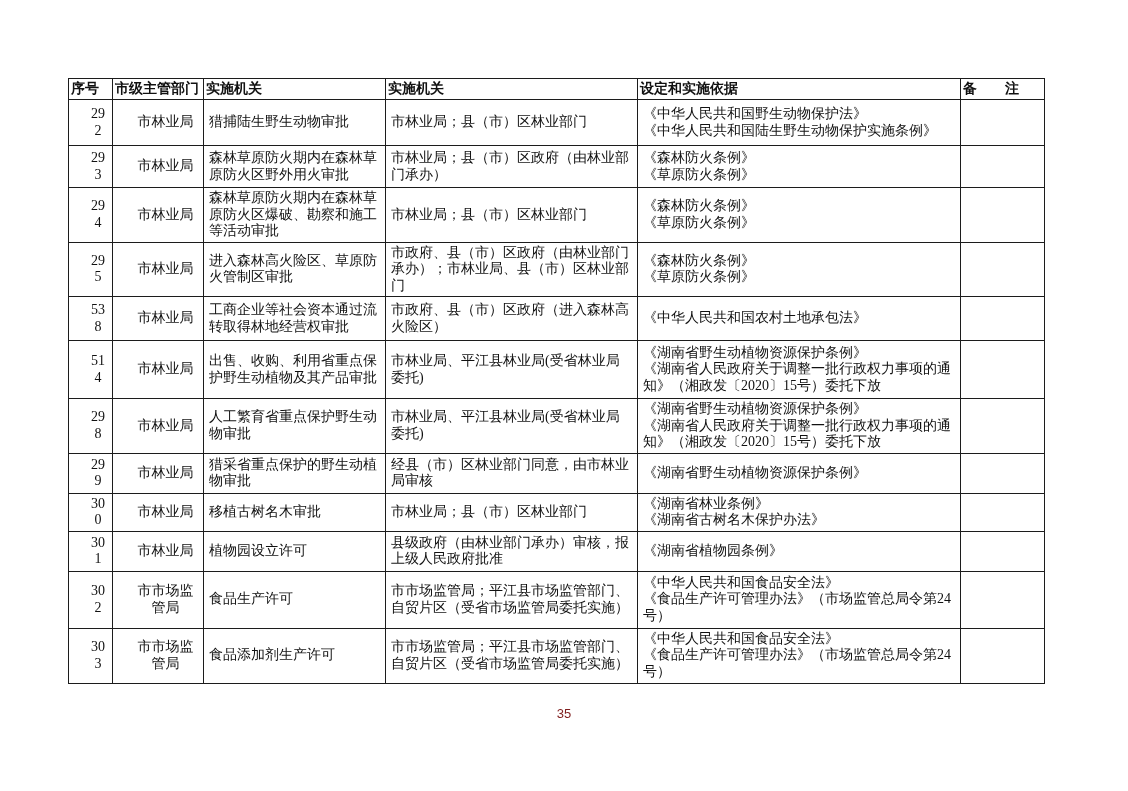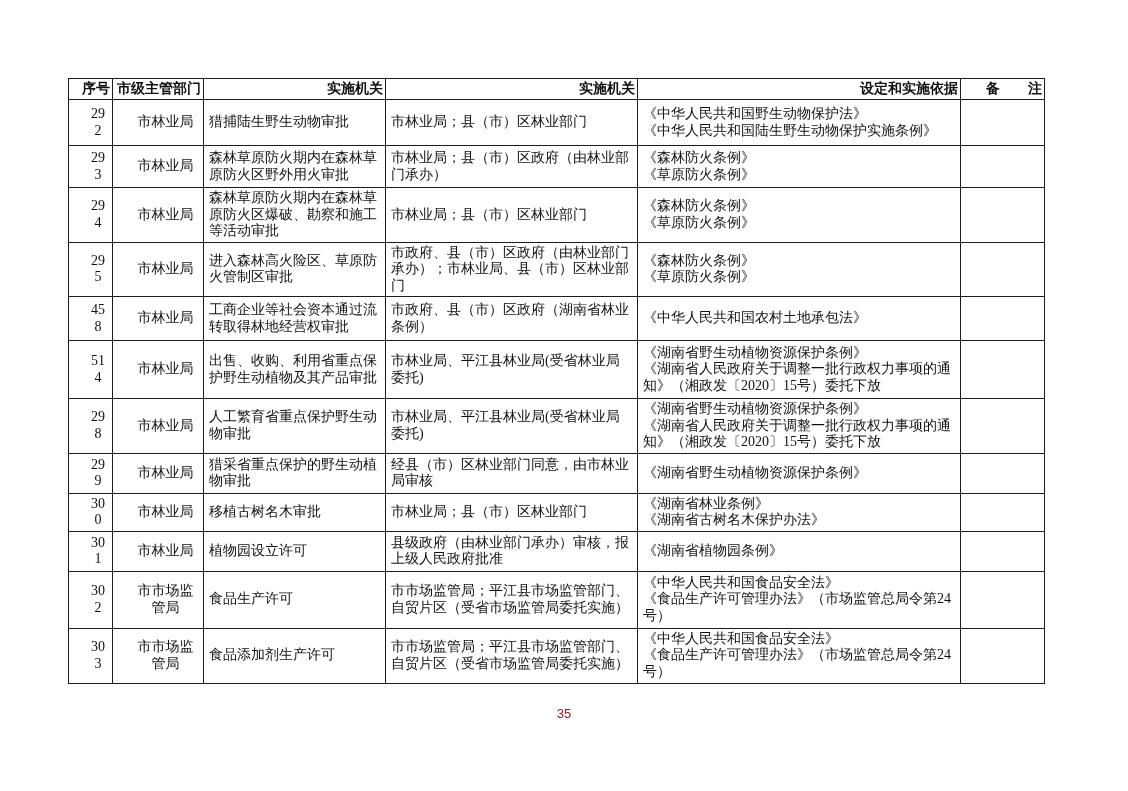--- a/index.html
+++ b/index.html
@@ -29,21 +29,21 @@
     border: 1px solid #1c1c1c;
     font-size: 14px;
     line-height: 1.18;
     padding: 2px 5px;
     vertical-align: middle;
     word-break: break-all;
     overflow: hidden;
   }
   .approval-table th {
     font-weight: bold;
-    text-align: right;
+    text-align: left;
     padding: 1px 2px;
     height: 18px;
   }
   td.cell-center { text-align: center; padding-left: 20px; }
   td.cell-left { text-align: left; }
   td.cell-pre { white-space: pre-line; font-family: Liberation Serif, serif; }
   
   tbody tr:nth-child(1)  { height: 46px; }
   tbody tr:nth-child(2)  { height: 42px; }
   tbody tr:nth-child(3)  { height: 50px; }
@@ -121,24 +121,24 @@
         <tr>
           <td class="cell-center">295</td>
           <td class="cell-center">市林业局</td>
           <td class="cell-left">进入森林高火险区、草原防火管制区审批</td>
           <td class="cell-left">市政府、县（市）区政府（由林业部门承办）；市林业局、县（市）区林业部门</td>
           <td class="cell-left cell-pre">《森林防火条例》
 《草原防火条例》</td>
           <td class="cell-left"></td>
         </tr>
         <tr>
-          <td class="cell-center">458</td>
+          <td class="cell-center">538</td>
           <td class="cell-center">市林业局</td>
           <td class="cell-left">工商企业等社会资本通过流转取得林地经营权审批</td>
-          <td class="cell-left">市政府、县（市）区政府（湖南省林业条例）</td>
+          <td class="cell-left">市政府、县（市）区政府（进入森林高火险区）</td>
           <td class="cell-left cell-pre">《中华人民共和国农村土地承包法》</td>
           <td class="cell-left"></td>
         </tr>
         <tr>
           <td class="cell-center">514</td>
           <td class="cell-center">市林业局</td>
           <td class="cell-left">出售、收购、利用省重点保护野生动植物及其产品审批</td>
           <td class="cell-left">市林业局、平江县林业局(受省林业局委托)</td>
           <td class="cell-left cell-pre">《湖南省野生动植物资源保护条例》
 《湖南省人民政府关于调整一批行政权力事项的通知》（湘政发〔2020〕15号）委托下放</td>

